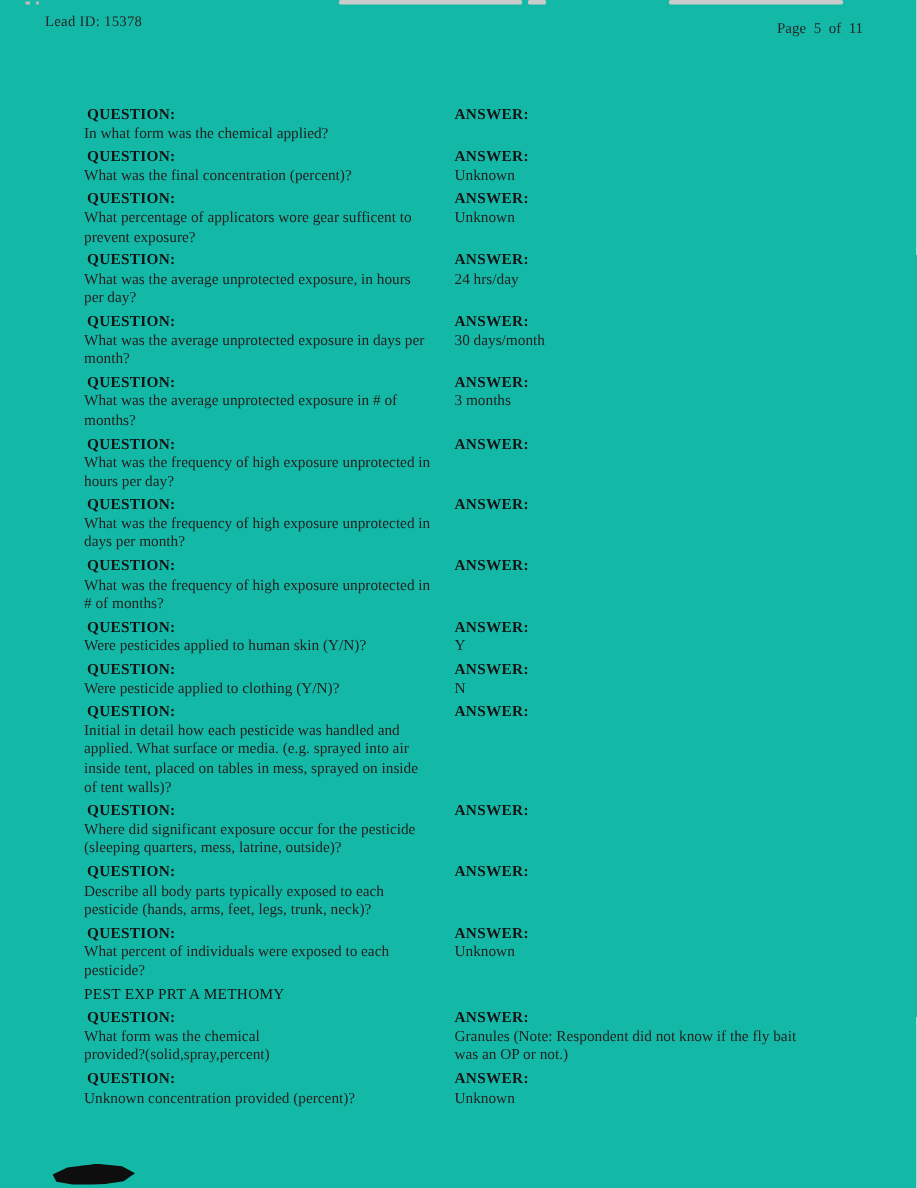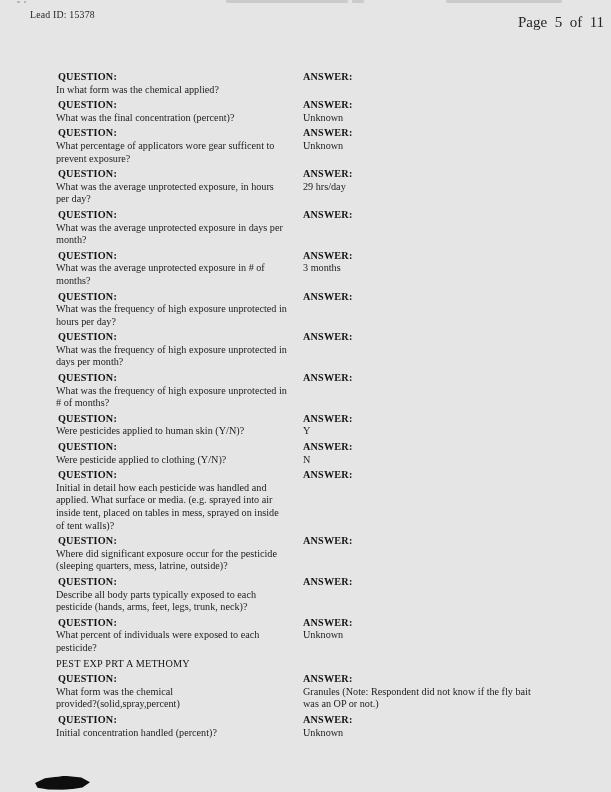--- a/index.html
+++ b/index.html
@@ -1,36 +1,36 @@
 <!DOCTYPE html>
 <html><head>
 <meta charset="utf-8">
 <style>
   html, body { margin: 0; padding: 0; background: #ffffff; }
   .page {
     position: relative;
     width: 611px;
     height: 792px;
-    background: #e5e5e5;
+    background: #14b8a6;
     font-family: "Liberation Serif", serif;
     color: #1f1f1f;
     overflow: hidden;
   }
   
   .lead-id {
     position: absolute;
     left: 30px; top: 9px;
     font-size: 9.8px;
     letter-spacing: 0.2px;
     color: #262626;
   }
   .page-number {
     position: absolute;
     left: 518px; top: 14px;
-    font-size: 15px;
+    font-size: 10px;
     color: #262626;
     white-space: pre;
   }
   
   .scan-bar { position: absolute; background: #cbcbcb; border-radius: 1px; }
   .scan-dot { position: absolute; background: #b9b9b9; }
   .scan-blot {
     position: absolute;
     left: 34px; top: 776px;
     width: 56px; height: 14px;
@@ -109,31 +109,32 @@
         </div>
       </div>
       <div class="qa-row">
         <div class="q-col">
           <div class="q-label">QUESTION:</div>
           <div class="q-text">What was the average unprotected exposure, in hours
 per day?</div>
         </div>
         <div class="a-col">
           <div class="a-label">ANSWER:</div>
-          <div class="a-text">29 hrs/day</div>
+          <div class="a-text">24 hrs/day</div>
         </div>
       </div>
       <div class="qa-row">
         <div class="q-col">
           <div class="q-label">QUESTION:</div>
           <div class="q-text">What was the average unprotected exposure in days per
 month?</div>
         </div>
         <div class="a-col">
           <div class="a-label">ANSWER:</div>
+          <div class="a-text">30 days/month</div>
         </div>
       </div>
       <div class="qa-row">
         <div class="q-col">
           <div class="q-label">QUESTION:</div>
           <div class="q-text">What was the average unprotected exposure in # of
 months?</div>
         </div>
         <div class="a-col">
           <div class="a-label">ANSWER:</div>
@@ -248,21 +249,21 @@
         </div>
         <div class="a-col">
           <div class="a-label">ANSWER:</div>
           <div class="a-text">Granules (Note: Respondent did not know if the fly bait
 was an OP or not.)</div>
         </div>
       </div>
       <div class="qa-row">
         <div class="q-col">
           <div class="q-label">QUESTION:</div>
-          <div class="q-text">Initial concentration handled (percent)?</div>
+          <div class="q-text">Unknown concentration provided (percent)?</div>
         </div>
         <div class="a-col">
           <div class="a-label">ANSWER:</div>
           <div class="a-text">Unknown</div>
         </div>
       </div>
     </div>
 
   <div class="scan-blot"></div>
 

